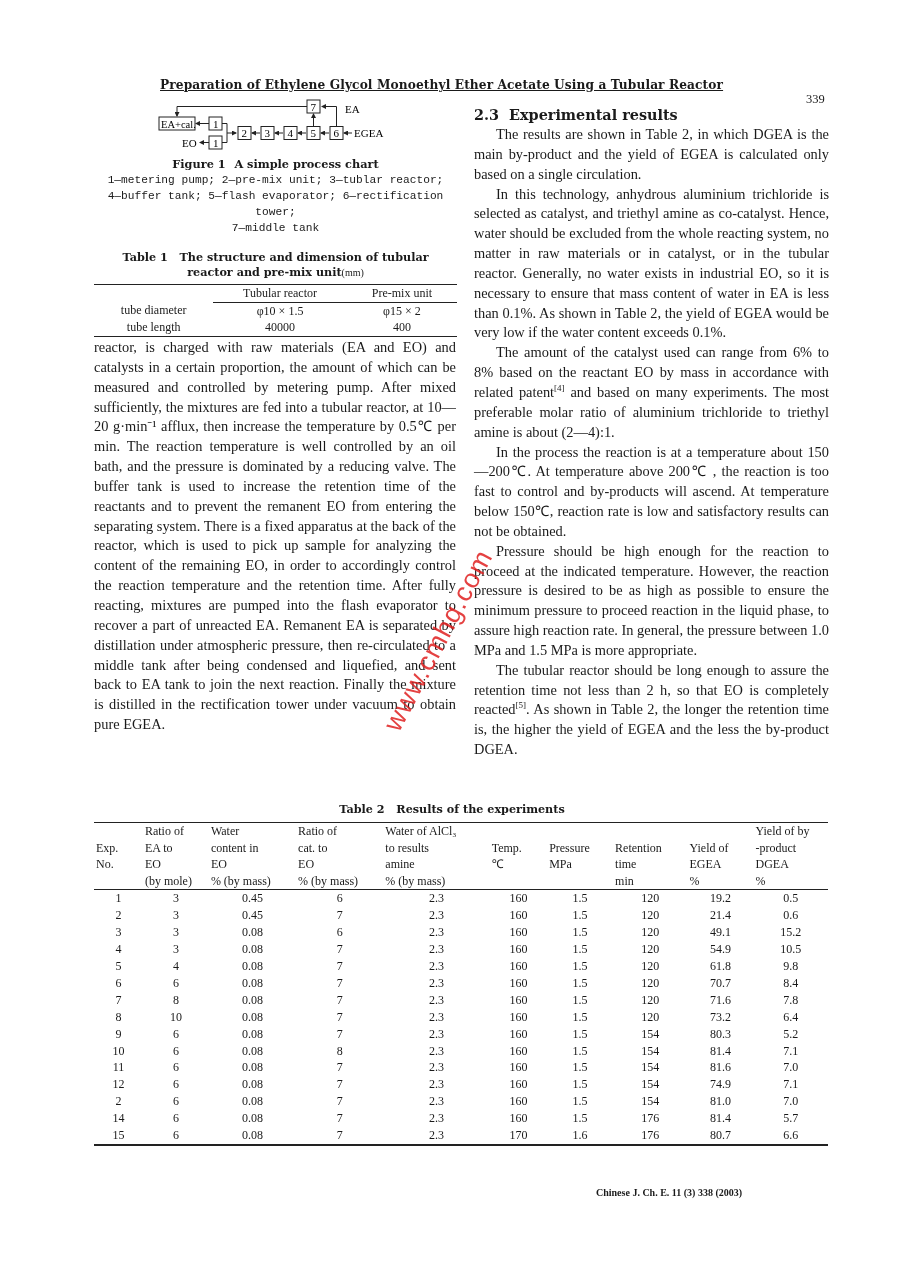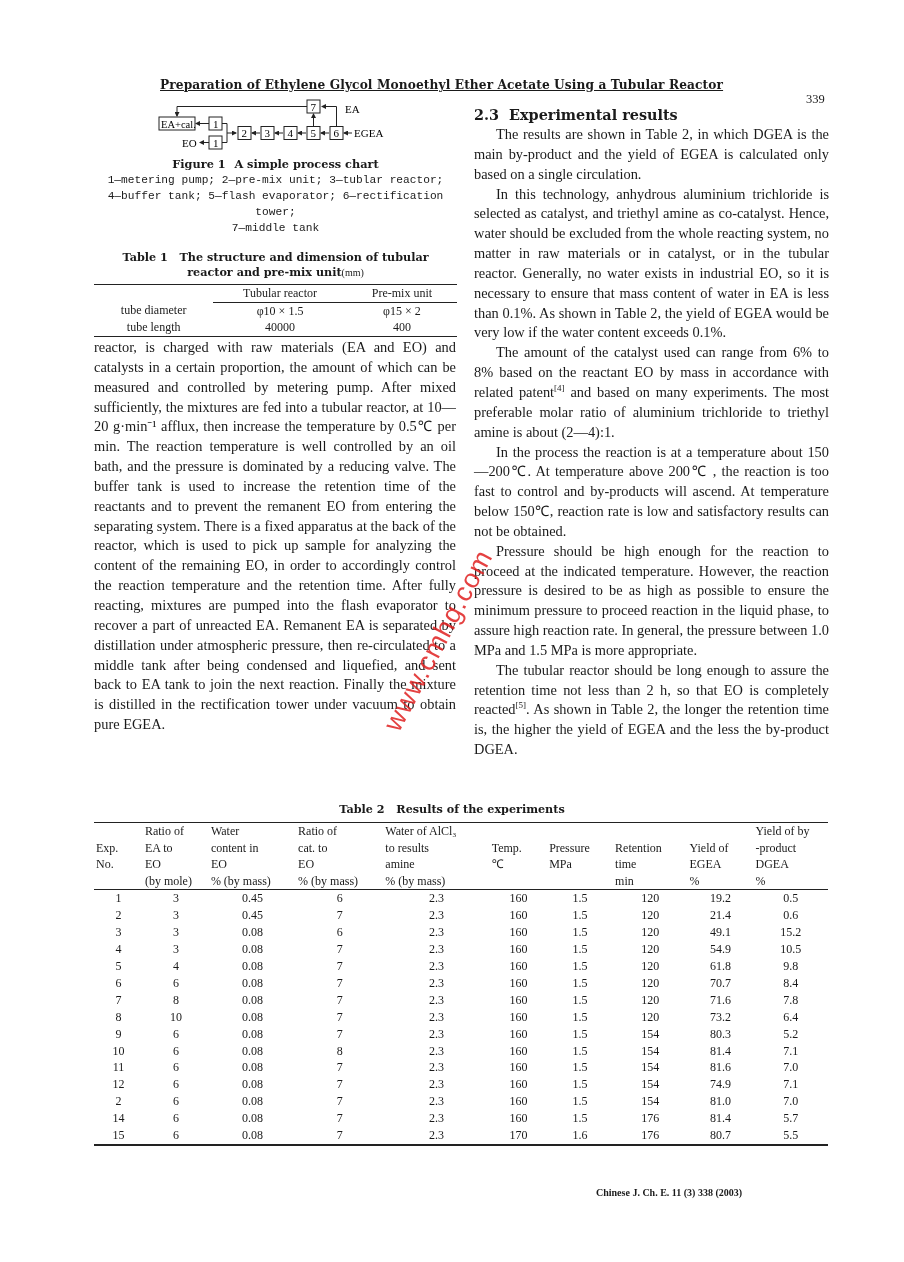--- a/index.html
+++ b/index.html
@@ -443,20 +443,20 @@
       <tr>
         <td>15</td>
         <td>6</td>
         <td>0.08</td>
         <td>7</td>
         <td>2.3</td>
         <td>170</td>
         <td>1.6</td>
         <td>176</td>
         <td>80.7</td>
-        <td>5.5</td>
+        <td>6.6</td>
       </tr>
     </tbody>
 </table>
 
 <div class="journal-foot">Chinese J. Ch. E. 11 (3) 338 (2003)</div>
 
 <div class="watermark" style="color: rgb(224, 32, 32);">www.cmhg.com</div>
 
 </body></html>

